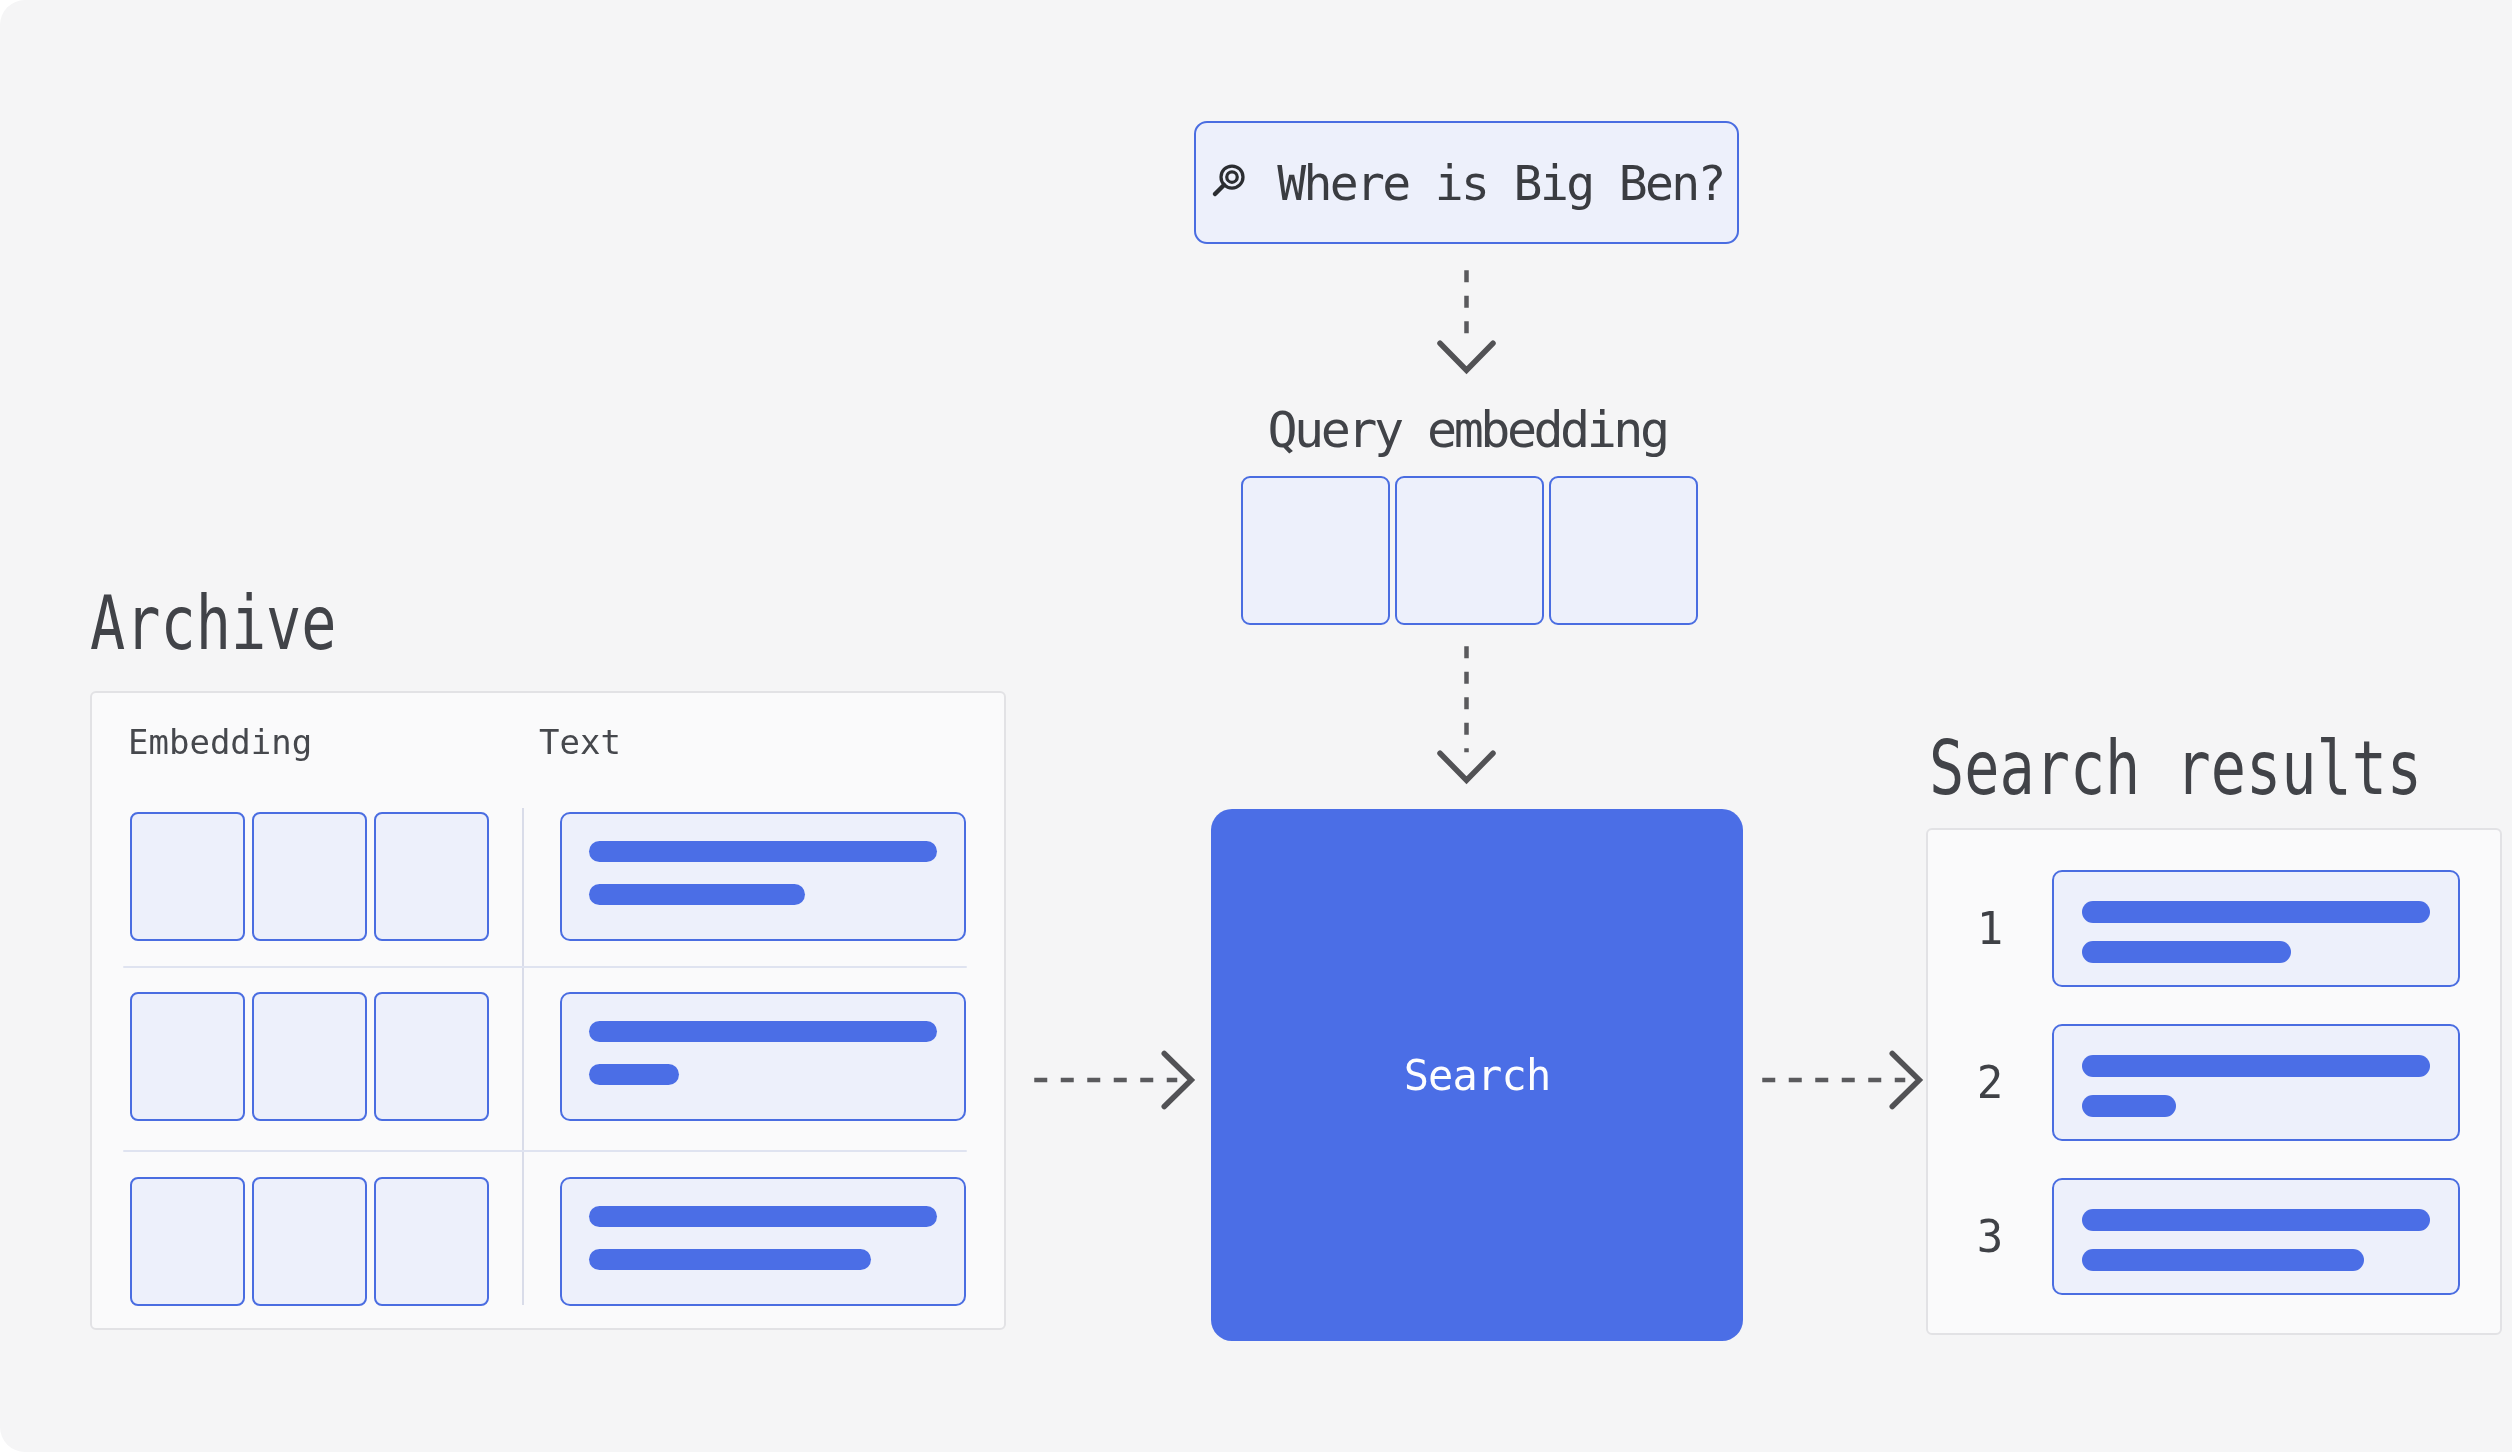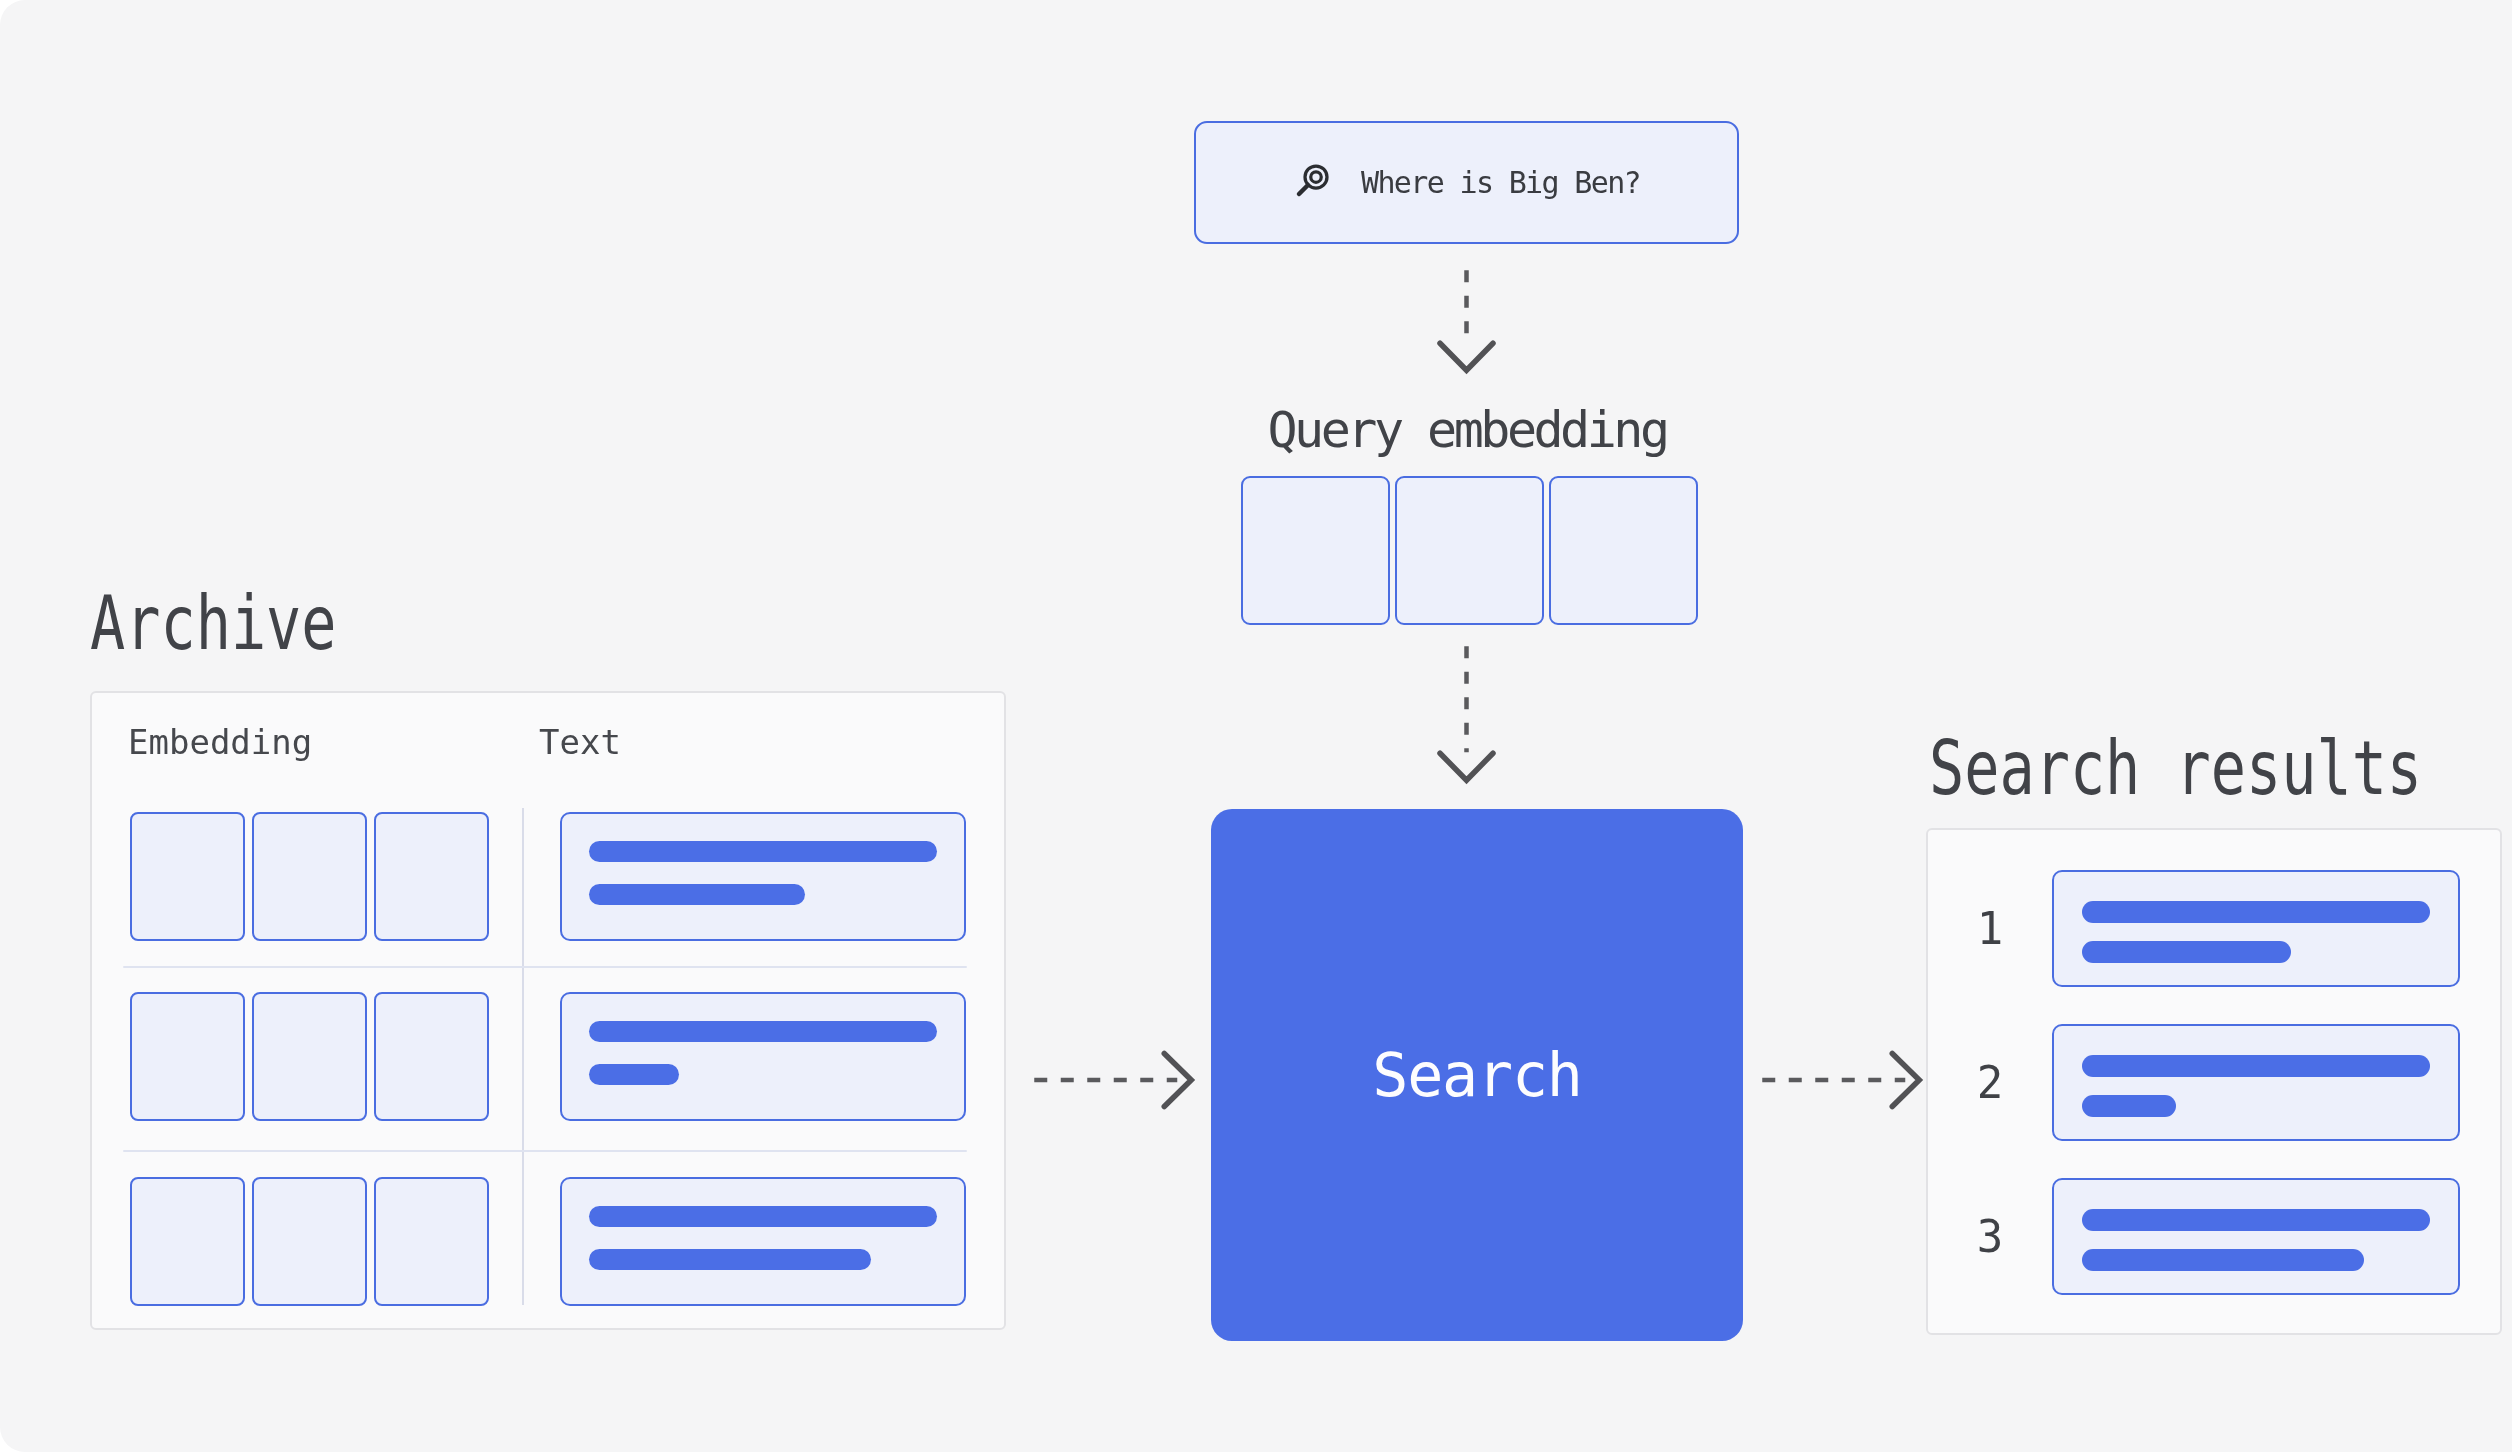--- a/index.html
+++ b/index.html
@@ -3,39 +3,39 @@
 <meta charset="utf-8">
 <style>
   html,body{margin:0;padding:0;background:#ffffff;}
   body{width:2578px;height:1452px;font-family:"DejaVu Sans Mono",monospace;}
   #canvas{position:relative;width:2578px;height:1452px;background:#f5f5f6;border-radius:25px;overflow:hidden;}
 
   
   .query-box{position:absolute;left:1194px;top:121px;width:545px;height:123px;box-sizing:border-box;
     background:#edf0fb;border:2px solid #4a6de1;border-radius:13px;
     display:flex;align-items:center;justify-content:center;gap:28px;}
-  .query-text{font-size:30px;letter-spacing:-0.055em;color:#3a3c41;white-space:nowrap;}
+  .query-text{font-size:48px;letter-spacing:-0.055em;color:#3a3c41;white-space:nowrap;}
 
   
   .qe-label{position:absolute;left:1216px;top:401px;width:502px;text-align:center;
     font-size:50px;letter-spacing:-0.07em;color:#414348;white-space:nowrap;}
   .big-title{position:absolute;font-size:75px;color:#414348;white-space:nowrap;
     transform:scaleX(0.78);transform-origin:left top;}
   .archive-title{left:90px;top:579px;}
   .results-title{left:1929px;top:724px;}
 
   
   .qe-cells{position:absolute;left:1241px;top:476px;display:flex;gap:5px;}
   .cell{box-sizing:border-box;background:#edf0fb;border:2px solid #4a6de1;border-radius:9px;}
   .qe-cells .cell{width:149px;height:149px;}
 
   
   .search-node{position:absolute;left:1211px;top:809px;width:532px;height:532px;
     background:#4b6ee6;border-radius:21px;display:flex;align-items:center;justify-content:center;}
-  .search-node span{color:#fdfdfe;font-size:60px;letter-spacing:-0.02em;}
+  .search-node span{color:#fdfdfe;font-size:42px;letter-spacing:-0.02em;}
 
   
   .panel{position:absolute;box-sizing:border-box;background:#fafafb;border:2px solid #e2e2e5;border-radius:6px;}
   .archive-card{left:90px;top:691px;width:916px;height:639px;}
   .results-card{left:1926px;top:828px;width:576px;height:507px;}
 
   .col-header{position:absolute;font-size:34px;color:#46484d;white-space:nowrap;}
   .hdr-embedding{left:36px;top:29px;}
   .hdr-text{left:447px;top:29px;}
 

